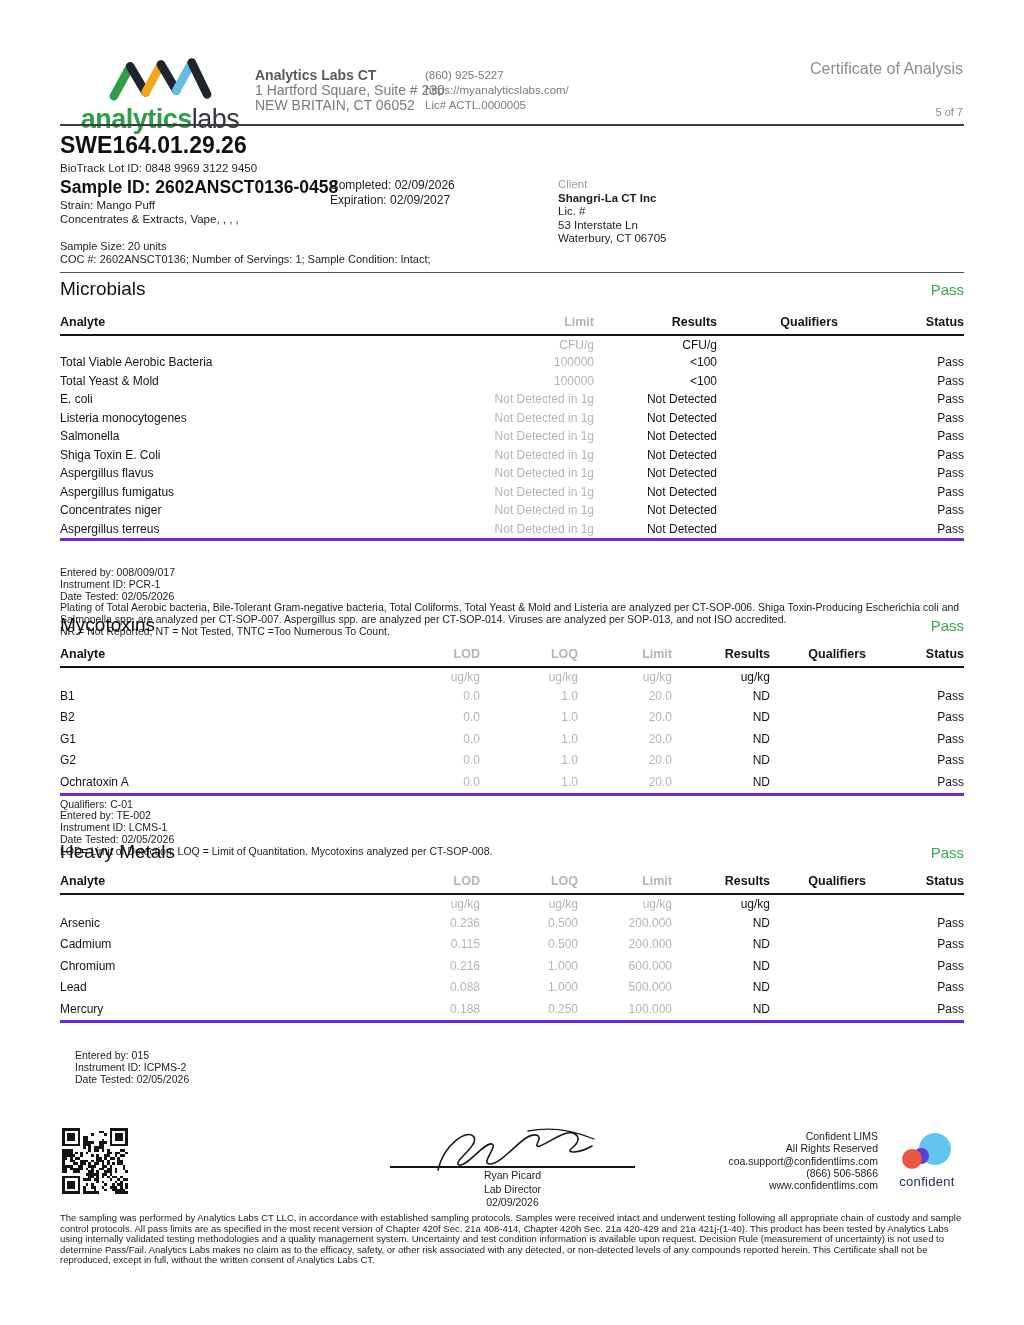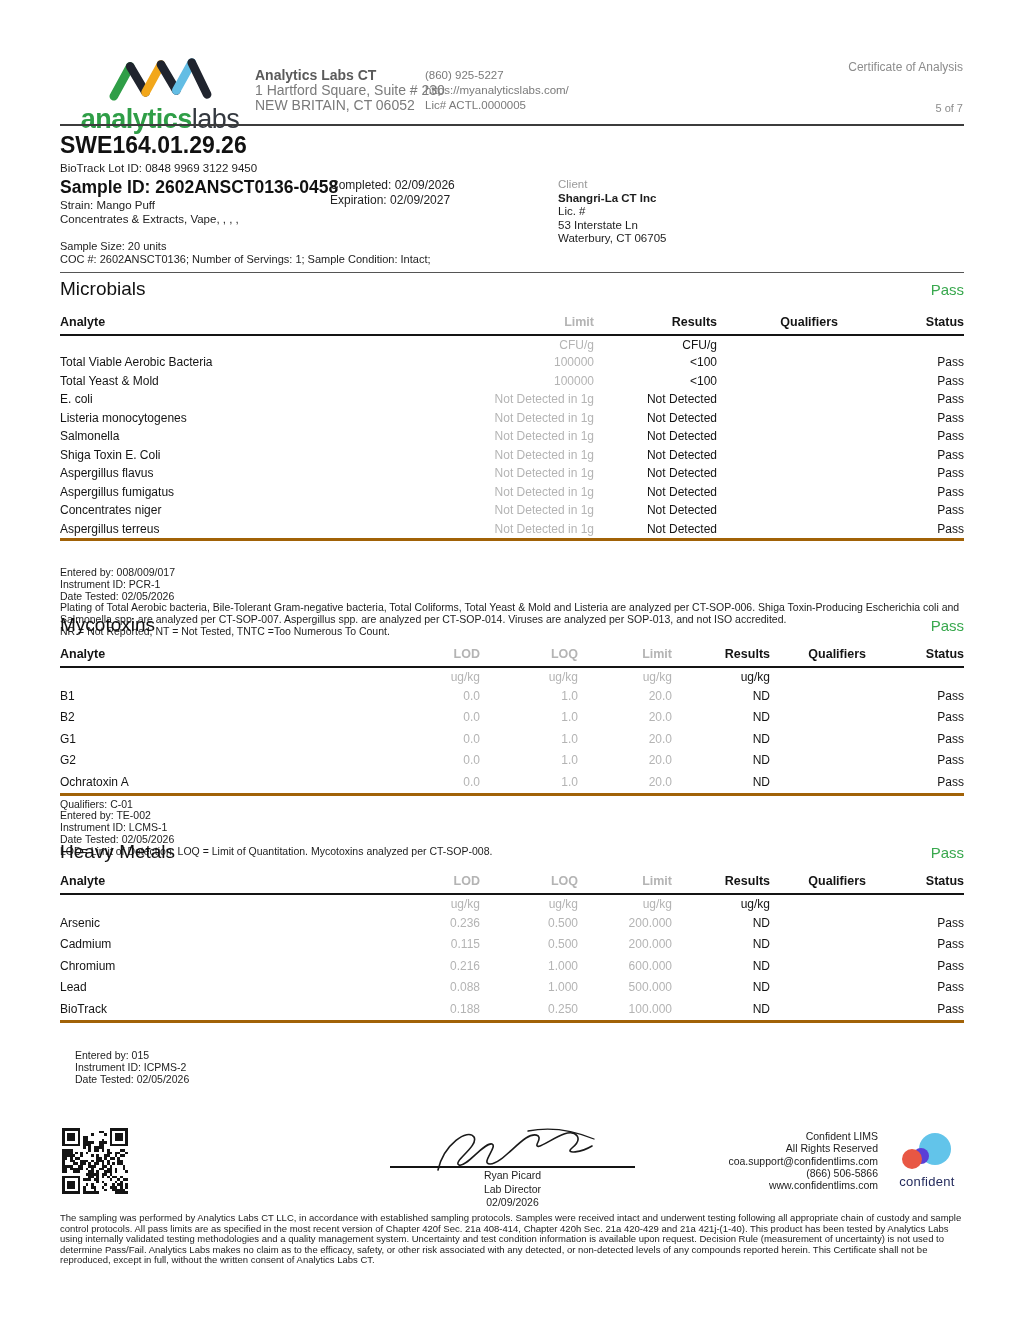--- a/index.html
+++ b/index.html
@@ -13,21 +13,21 @@
 
   
   .logo-wrap { left:70px; top:52px; width:180px; text-align:center; }
   .logo-text { font-size:27px; letter-spacing:-0.5px; margin-top:-2px; }
   .logo-text .g { color:#2f9e47; font-weight:bold; }
   .logo-text .d { color:#33383f; font-weight:normal; }
   .lab-block { left:255px; top:68px; font-size:14px; line-height:15px; color:#7a7a7a; }
   .lab-block .name { font-weight:bold; color:#5a5a5a; }
   .contact-block { left:425px; top:68px; font-size:11.5px; line-height:15px; color:#7a7a7a; }
   .doc-title-block { right:61px; top:60px; text-align:right; }
-  .doc-title { font-size:12px; color:#8c8c8c; }
+  .doc-title { font-size:16px; color:#8c8c8c; }
   .page-indicator { font-size:11px; color:#8c8c8c; margin-top:28px; }
   .header-rule { left:60px; right:60px; top:124px; height:2px; background:#3c3c3c; }
 
   
   .title-block { left:60px; top:132px; }
   h1.batch { font-size:23px; font-weight:bold; color:#111; letter-spacing:0; }
   .biotrack { font-size:11.5px; margin-top:3px; color:#222; }
   .sample-id { font-size:17.5px; font-weight:bold; margin-top:3px; color:#111; }
   .small-line { font-size:11.5px; line-height:14px; color:#222; }
   .dates-block { left:330px; top:178px; font-size:12px; line-height:15px; color:#222; }
@@ -35,21 +35,21 @@
   .client-label { color:#9a9a9a; }
   .client-name { font-weight:bold; }
   .cocline-block { left:60px; top:240px; font-size:11px; line-height:12.5px; color:#222; }
   .section-divider { left:60px; right:60px; top:272px; height:1px; background:#555; }
 
   
   .section { left:60px; width:904px; }
   .sec-head { display:flex; justify-content:space-between; align-items:baseline; }
   .sec-title { font-size:19px; color:#111; font-weight:normal; }
   .sec-pass { font-size:15px; color:#39a84e; }
-  table { width:100%; border-collapse:collapse; border-bottom:3px solid #a16207; }
+  table { width:100%; border-collapse:collapse; border-bottom:3px solid #6d28d9; }
   th { font-size:12.5px; font-weight:bold; text-align:right; padding:2px 0 5px 0;
        border-bottom:2px solid #141414; color:#141414; }
   th.al, td.al { text-align:left; }
   th.gray { color:#b4b4b4; }
   td { font-size:12px; text-align:right; padding:2px 0 2.5px 0; color:#141414; }
   td.gray { color:#b4b4b4; }
   .units td { padding:2px 0 1px 0; }
   .wide td { padding:3.5px 0 4px 0; }
   .notes { font-size:10.5px; line-height:11.8px; color:#1d1d1d; }
   .m-notes { margin-top:26px; }
@@ -405,21 +405,21 @@
       <tr class="wide">
           <td class="al">Lead</td>
           <td class="gray">0.088</td>
           <td class="gray">1.000</td>
           <td class="gray">500.000</td>
           <td>ND</td>
           <td></td>
           <td>Pass</td>
         </tr>
       <tr class="wide">
-          <td class="al">BioTrack</td>
+          <td class="al">Mercury</td>
           <td class="gray">0.188</td>
           <td class="gray">0.250</td>
           <td class="gray">100.000</td>
           <td>ND</td>
           <td></td>
           <td>Pass</td>
         </tr>
     </tbody>
   </table>
 </div>

